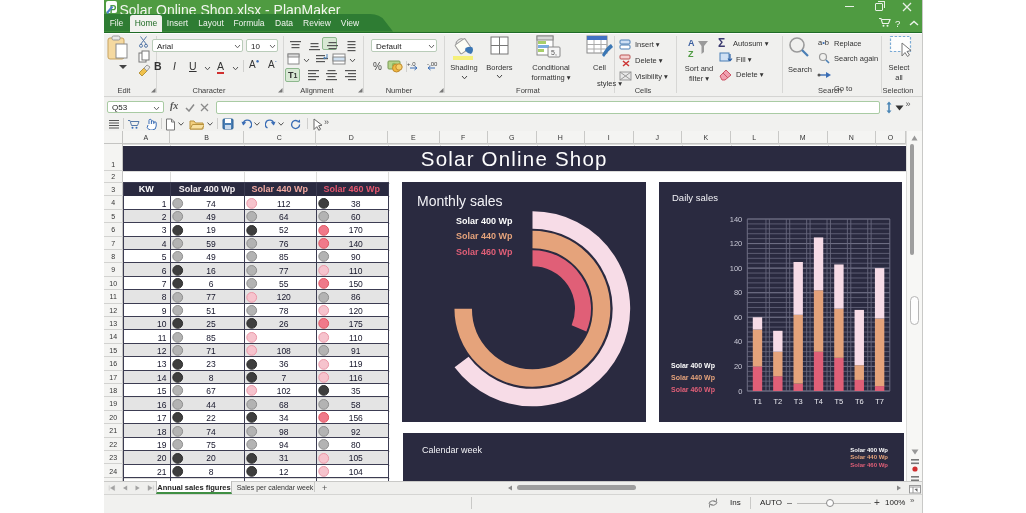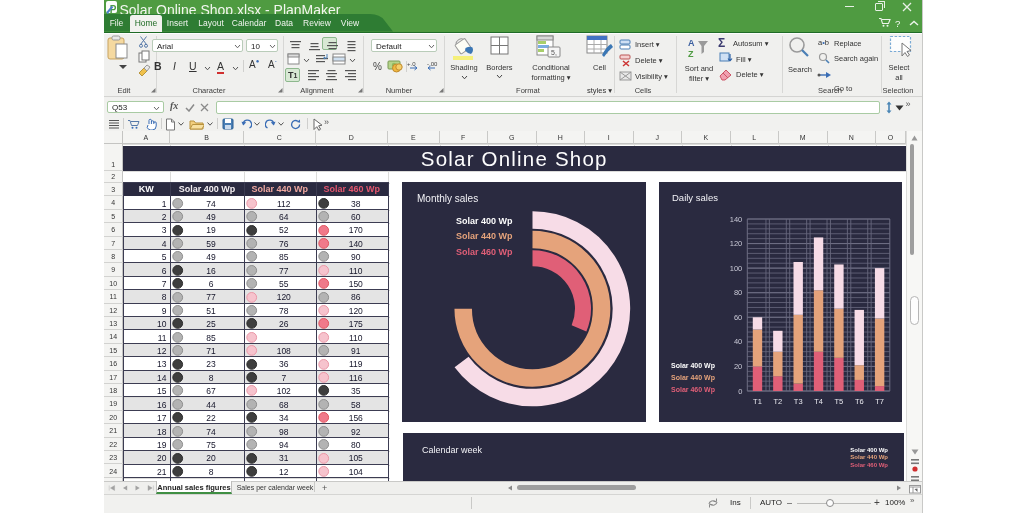--- a/index.html
+++ b/index.html
@@ -20,21 +20,21 @@
     </svg>
 <div class="ab" style="left:0;top:14px;width:100%;height:17.5px;background:#4f9b41;"></div>
 <svg class="ab" style="left:0;top:14px;" width="300" height="17.5">
       <path d="M0 0 H266 Q276 0 280.5 6.5 L289 17.5 H0 Z" fill="#2e7c33"></path>
     </svg>
 <div class="ab" style="left:26px;top:15px;width:32px;height:16.5px;background:#f2f2ef;border-radius:2.5px 2.5px 0 0;"></div>
 <div class="ab" style="left:-12.5px;top:17.5px;width:50px;text-align:center;font-size:8.5px;color:#f0f4ee;">File</div>
 <div class="ab" style="left:17px;top:17.5px;width:50px;text-align:center;font-size:8.5px;color:#1f6b24;">Home</div>
 <div class="ab" style="left:48.5px;top:17.5px;width:50px;text-align:center;font-size:8.5px;color:#f0f4ee;">Insert</div>
 <div class="ab" style="left:82px;top:17.5px;width:50px;text-align:center;font-size:8.5px;color:#f0f4ee;">Layout</div>
-<div class="ab" style="left:120px;top:17.5px;width:50px;text-align:center;font-size:8.5px;color:#f0f4ee;">Calendar</div>
+<div class="ab" style="left:120px;top:17.5px;width:50px;text-align:center;font-size:8.5px;color:#f0f4ee;">Formula</div>
 <div class="ab" style="left:155px;top:17.5px;width:50px;text-align:center;font-size:8.5px;color:#f0f4ee;">Data</div>
 <div class="ab" style="left:188px;top:17.5px;width:50px;text-align:center;font-size:8.5px;color:#f0f4ee;">Review</div>
 <div class="ab" style="left:221px;top:17.5px;width:50px;text-align:center;font-size:8.5px;color:#f0f4ee;">View</div>
 <svg class="ab" style="left:774px;top:17px" width="13" height="11">
       <path d="M1 1.5 h2 l1.5 5 h6 l1.5-4 h-8" stroke="#ecf4ea" stroke-width="1.1" fill="none"></path>
       <circle cx="5.5" cy="8.8" r="1" fill="#ecf4ea"></circle>
       <circle cx="9.5" cy="8.8" r="1" fill="#ecf4ea"></circle>
     </svg>
 <div class="ab" style="left:791px;top:17.5px;font-size:9.5px;color:#fafcf8;">?</div>
 <svg class="ab" style="left:805px;top:20px" width="10" height="7">
@@ -229,21 +229,21 @@
     </svg>
 <div class="ab" style="left:408px;top:63px;width:78px;text-align:center;font-size:7.5px;color:#333;">Conditional</div>
 <div class="ab" style="left:408px;top:72.5px;width:78px;text-align:center;font-size:7.5px;color:#333;">formatting ▾</div>
 <svg class="ab" style="left:482px;top:35px" width="28" height="24">
 <rect x="1" y="1" width="20" height="17" fill="#fff" stroke="#888"></rect>
 <rect x="1" y="1" width="20" height="4" fill="#4472c4"></rect>
 <path d="M1 9.5 H21 M1 14 H21 M8 5 V18 M15 5 V18" stroke="#aaa"></path>
 <path d="M16 20 Q20 12 25 9 L27 12 Q22 16 18 22 Z" fill="#3b77b5"></path>
     </svg>
 <div class="ab" style="left:473px;top:63px;width:45px;text-align:center;font-size:7.5px;color:#333;">Cell</div>
-<div class="ab" style="left:473px;top:86px;width:45px;text-align:center;font-size:7.5px;color:#333;">styles ▾</div>
+<div class="ab" style="left:473px;top:79px;width:45px;text-align:right;font-size:7.5px;color:#333;">styles ▾</div>
 <svg class="ab" style="left:515px;top:38px" width="13" height="13">
       <rect x="1" y="2" width="10" height="4" rx="1" fill="#cfe0f4" stroke="#4a7fb5"></rect>
       <rect x="1" y="7" width="10" height="4" rx="1" fill="#fff" stroke="#4a7fb5"></rect>
     </svg>
 <div class="ab" style="left:531px;top:39.5px;font-size:7.5px;color:#333;">Insert ▾</div>
 <svg class="ab" style="left:515px;top:54px" width="13" height="13">
       <rect x="1" y="1" width="10" height="4" rx="1" fill="#f4d0d0" stroke="#b55"></rect>
       <path d="M4 7 l6 5 M10 7 l-6 5" stroke="#c33" stroke-width="1.5"></path>
     </svg>
 <div class="ab" style="left:531px;top:55.5px;font-size:7.5px;color:#333;">Delete ▾</div>
@@ -759,21 +759,21 @@
       <circle cx="5.7" cy="5.4" r="4.9" fill="#f6c3cd" stroke="#ea97a7"></circle>
     </svg>
 <div class="ab" style="left:225.5px;top:466.7px;width:52.5px;text-align:center;font-size:8.5px;color:#15152a;">104</div>
 <div class="ab" style="left:18.5px;top:182.5px;width:1px;height:309.4px;background:#3c3c52;"></div>
 <div class="ab" style="left:66px;top:182.5px;width:1px;height:309.4px;background:#3c3c52;"></div>
 <div class="ab" style="left:140px;top:182.5px;width:1px;height:309.4px;background:#3c3c52;"></div>
 <div class="ab" style="left:211.5px;top:182.5px;width:1px;height:309.4px;background:#3c3c52;"></div>
 <div class="ab" style="left:284px;top:182.5px;width:1px;height:309.4px;background:#3c3c52;"></div>
 <div class="ab" style="left:18.5px;top:182px;width:266.5px;height:1px;background:#3c3c52;"></div>
 <div class="ab" style="left:297.5px;top:181.8px;width:244.1px;height:240.2px;background:#2a2a40;"></div>
-<div class="ab" style="left:313px;top:192.5px;font-size:10px;color:#f2f2f6;">Monthly sales</div>
+<div class="ab" style="left:313px;top:192.5px;font-size:14px;color:#f2f2f6;">Monthly sales</div>
 <svg class="ab" style="left:297.5px;top:181.8px" width="244.1" height="238">
       <path d="M 130.5 38.0 A 88.8 88.8 0 1 1 59.6 180.1" stroke="#f7dce7" stroke-width="17.5" fill="none"></path>
       <path d="M 130.5 57.5 A 69.2 69.2 0 1 1 61.2 126.7" stroke="#e5a37b" stroke-width="17.5" fill="none"></path>
       <path d="M 130.5 76.2 A 50.5 50.5 0 0 1 177.0 146.4" stroke="#e05f77" stroke-width="16" fill="none"></path>
     </svg>
 <div class="ab" style="left:352px;top:215.5px;font-size:9px;font-weight:bold;color:#fdfdfd;">Solar 400 Wp</div>
 <div class="ab" style="left:352px;top:231px;font-size:9px;font-weight:bold;color:#e5a37b;">Solar 440 Wp</div>
 <div class="ab" style="left:352px;top:246.5px;font-size:9px;font-weight:bold;color:#e05f77;">Solar 460 Wp</div>
 <div class="ab" style="left:555.2px;top:181.7px;width:242.8px;height:240.3px;background:#2a2a40;"></div>
 <div class="ab" style="left:568px;top:191.5px;font-size:9.5px;color:#f2f2f6;">Daily sales</div>

